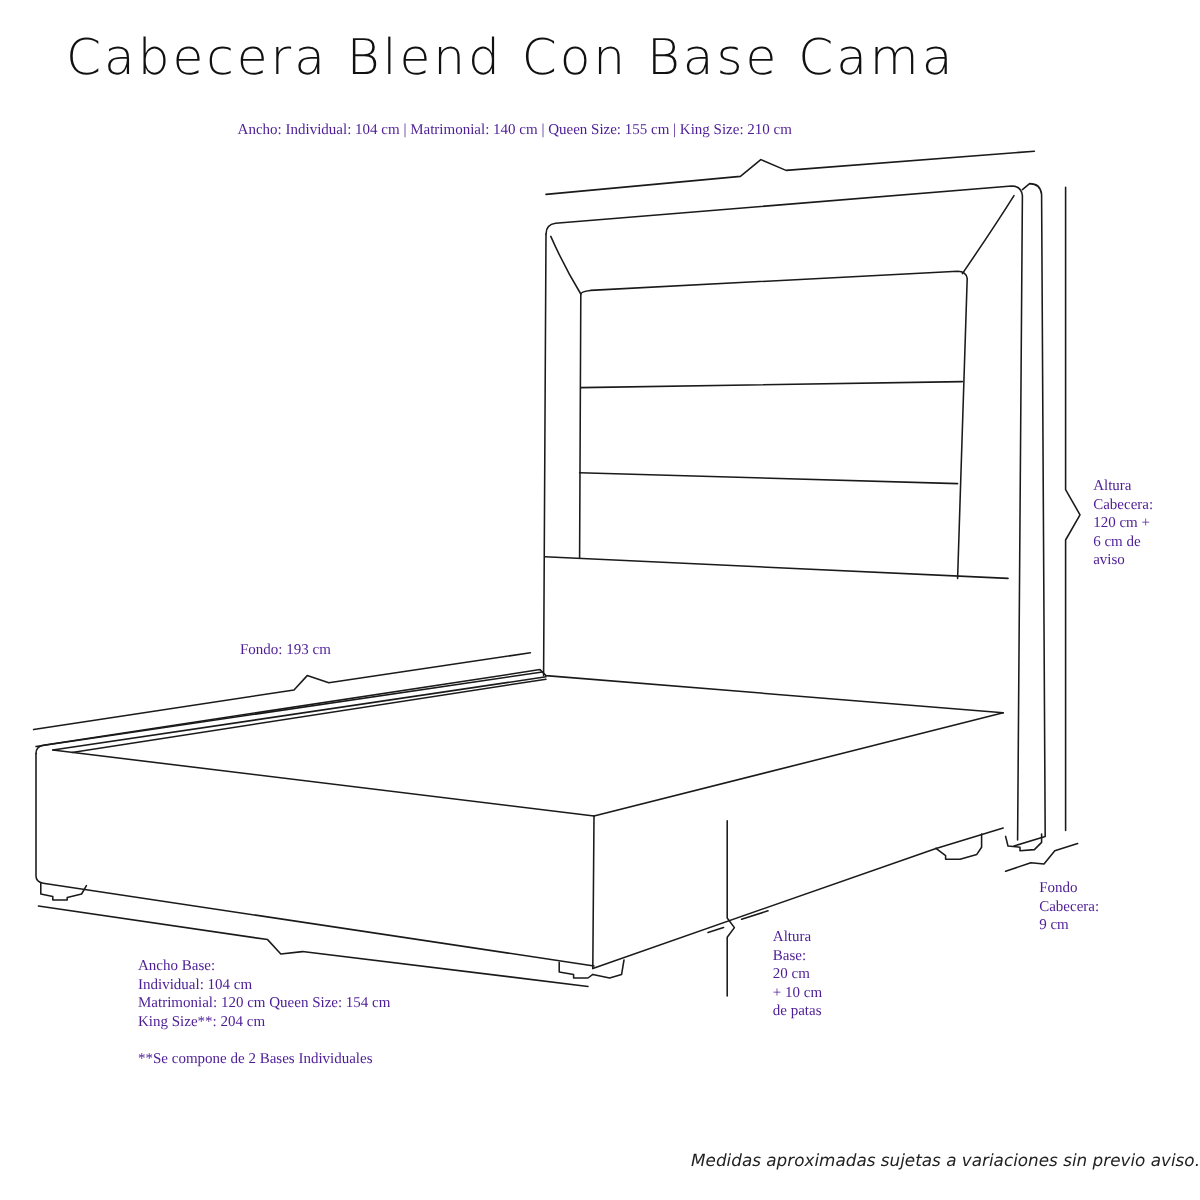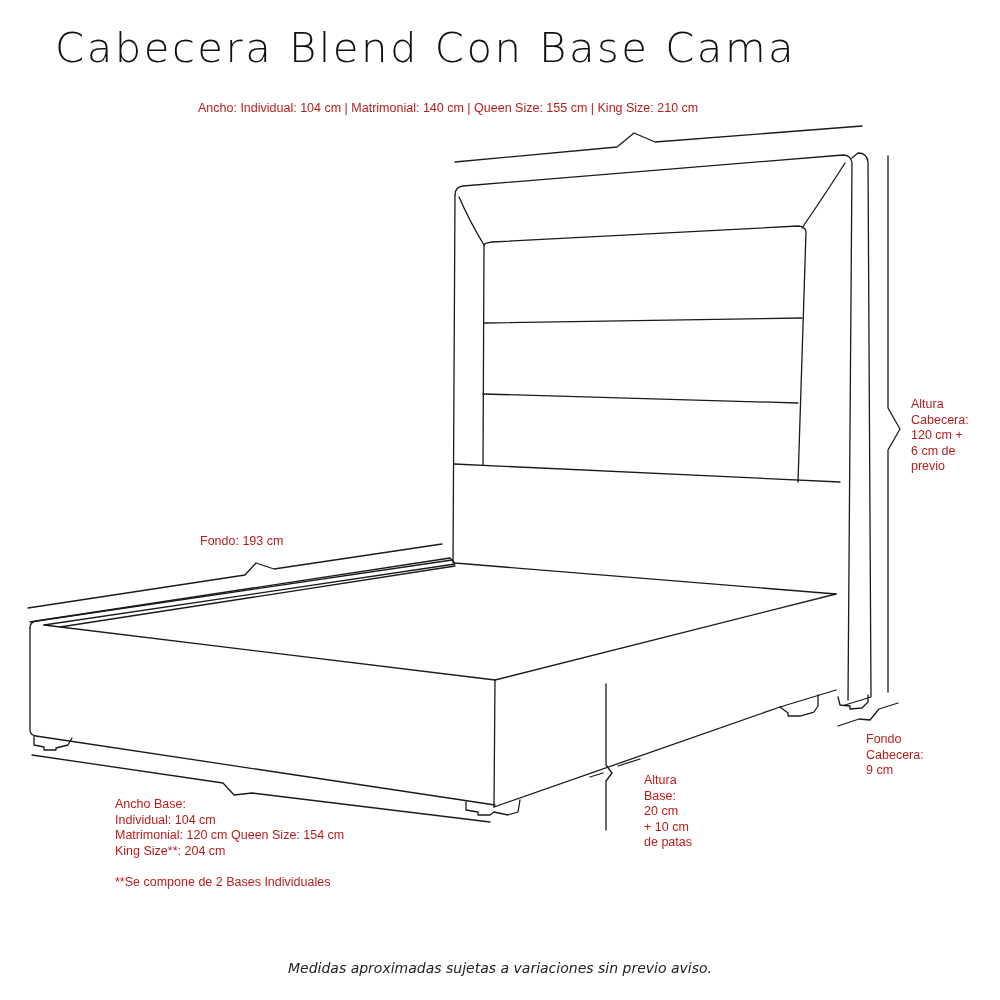--- a/index.html
+++ b/index.html
@@ -1,30 +1,30 @@
 <!DOCTYPE html>
 <html><head>
   <meta charset="utf-8">
   <style>
     html, body { margin: 0; padding: 0; background: #ffffff; }
     body { width: 1000px; height: 1000px; position: relative; overflow: hidden;
            font-family: "DejaVu Sans", sans-serif; color: #1a1a1a; }
     .title { position: absolute; left: 55px; top: 24px; font-size: 41px; font-weight: 300;
              letter-spacing: 2.4px; color: #111; white-space: nowrap;
              font-family: "DejaVu Sans", sans-serif; transform: scaleX(1.02); transform-origin: left; }
-    .lbl { position: absolute; font-size: 12.5px; line-height: 15.5px; color: #b91c1c; white-space: nowrap;
-           font-family: Liberation Sans, sans-serif; }
+    .lbl { position: absolute; font-size: 12.5px; line-height: 15.5px; color: #4c1d95; white-space: nowrap;
+           font-family: Liberation Serif, serif; }
     .dim-width { left: 198px; top: 101px; font-size: 12.5px; }
     .dim-fondo { left: 200px; top: 534px; }
     .dim-altura-cab { left: 911px; top: 397px; }
     .dim-fondo-cab { left: 866px; top: 732px; }
     .dim-altura-base { left: 644px; top: 773px; }
     .dim-ancho-base { left: 115px; top: 797px; }
     .note { left: 115px; top: 875px; text-align: right; }
-    .disclaimer { position: absolute; left: 0; width: 1000px; top: 960px; text-align: center;
+    .disclaimer { position: absolute; left: 0; width: 1000px; top: 960px; text-align: right;
                   font-style: italic; font-size: 14px; color: #222;
                   font-family: "DejaVu Sans", sans-serif; }
     svg.drawing { position: absolute; left: 0; top: 0; }
     svg.drawing path, svg.drawing line, svg.drawing polyline { fill: none; stroke: #1a1a1a; stroke-width: 1.3; stroke-linejoin: round; stroke-linecap: round; }
     .line-block span { display: block; }
   </style>
 </head>
 <body>
 
 <div class="title">Cabecera Blend Con Base Cama</div>
@@ -84,21 +84,21 @@
   <polyline points="838,726 859,719 870,720 879,709 898,703"></polyline>
 </svg>
 
 <div class="lbl dim-fondo">Fondo: 193 cm</div>
 
 <div class="lbl dim-altura-cab line-block">
   <span>Altura</span>
   <span>Cabecera:</span>
   <span>120 cm +</span>
   <span>6 cm de</span>
-  <span>previo</span>
+  <span>aviso</span>
 </div>
 
 <div class="lbl dim-fondo-cab line-block">
   <span>Fondo</span>
   <span>Cabecera:</span>
   <span>9 cm</span>
 </div>
 
 <div class="lbl dim-altura-base line-block">
   <span>Altura</span>

